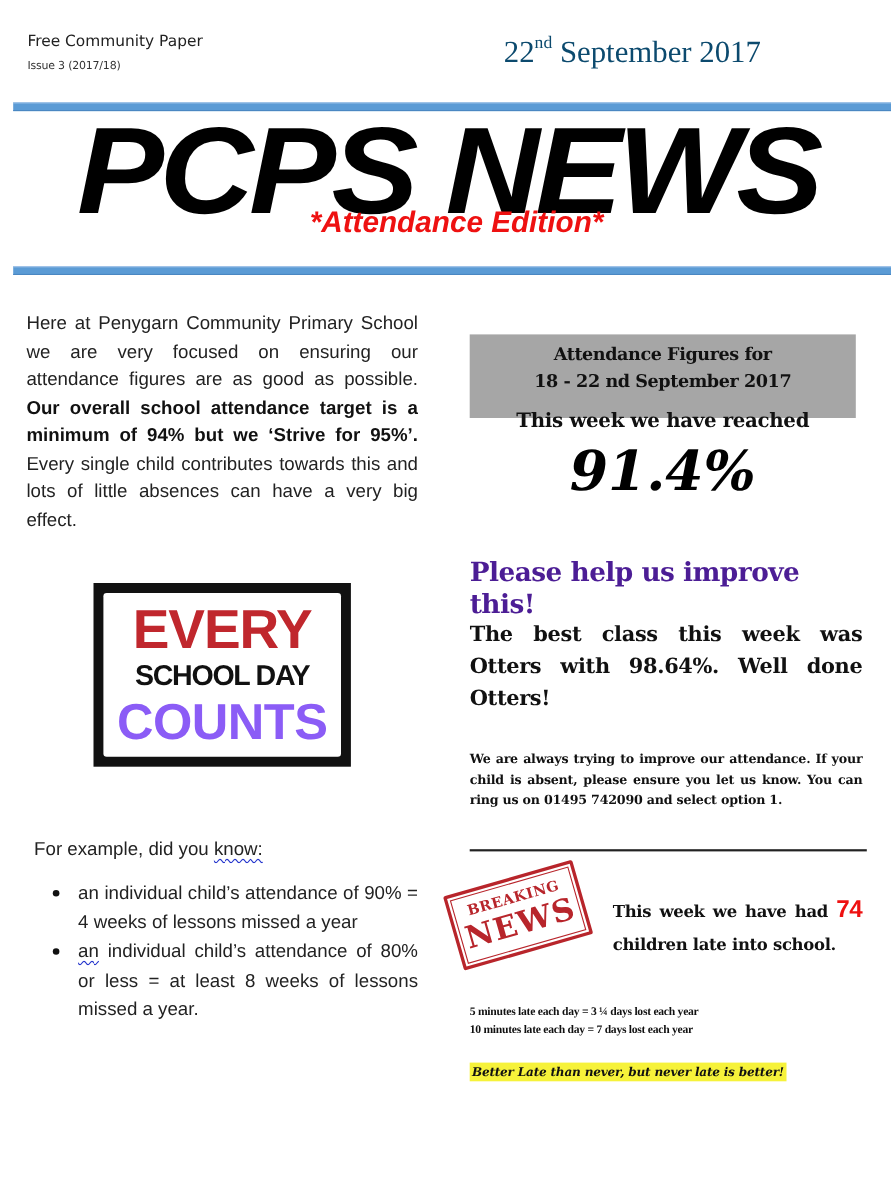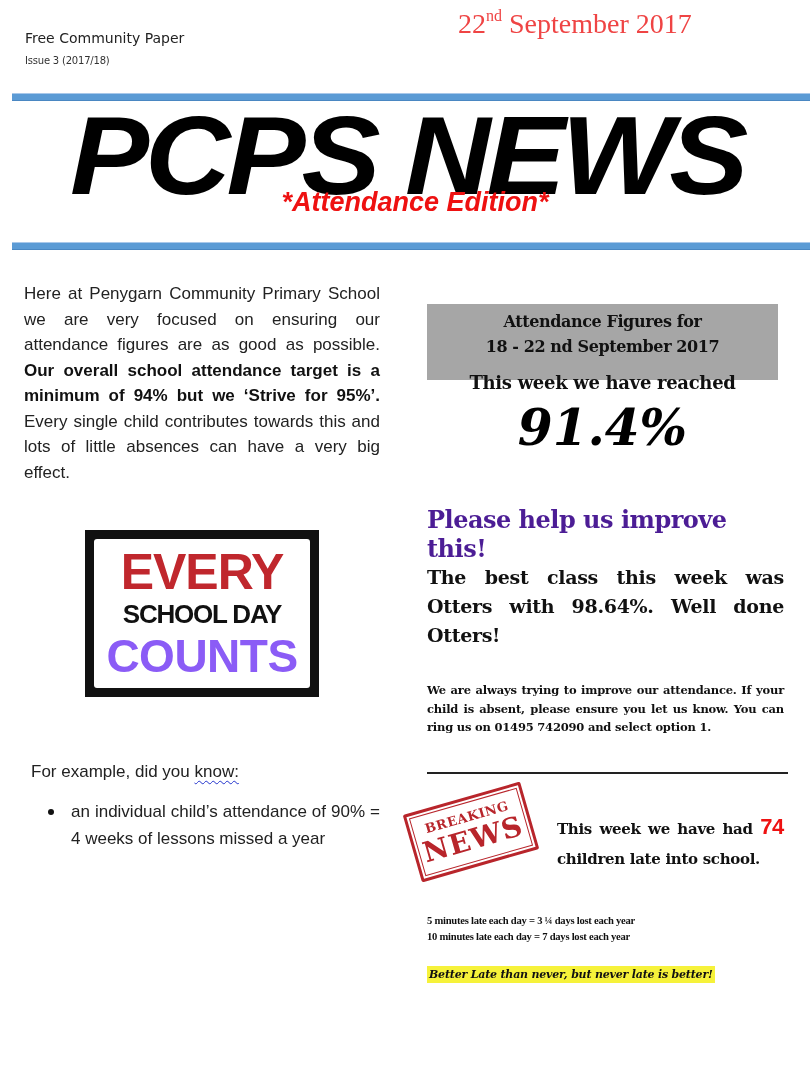--- a/index.html
+++ b/index.html
@@ -4,21 +4,21 @@
   <style>
     * { box-sizing: border-box; margin: 0; padding: 0; }
     html, body { width: 810px; height: 1080px; background: #ffffff; overflow: hidden; }
     body { position: relative; font-family: "Liberation Sans", sans-serif; color: #1a1a1a; }
 
     .abs { position: absolute; }
 
     
     .free-paper { left: 25px; top: 30px; font-family: "DejaVu Sans", sans-serif; font-size: 14px; color: #222; }
     .issue { left: 25px; top: 55px; font-family: "DejaVu Sans", sans-serif; font-size: 10px; color: #333; letter-spacing: -0.2px; }
-    .date { left: 458px; top: 8px; font-family: "Liberation Serif", serif; font-size: 28px; color: #ef4444; text-align: center; }
+    .date { left: 458px; top: 32px; font-family: "Liberation Serif", serif; font-size: 28px; color: #0c4a6e; text-align: center; }
     .date sup { font-size: 16px; vertical-align: 12px; line-height: 0; }
 
     .rule { left: 12px; width: 798px; height: 8px; background: #5b9bd5; border-top: 1px solid #a9c8ea; border-bottom: 1px solid #4a87c2; }
     .rule.top { top: 93px; }
     .rule.bottom { top: 242px; }
 
     .title { left: 70px; top: 96px; width: 740px; font-family: "Liberation Sans", sans-serif; font-weight: bold; font-style: italic; font-size: 112px; line-height: 120px; color: #000; letter-spacing: -4px; transform: scaleX(1.06); transform-origin: left center; white-space: nowrap; }
     .edition { left: 0; width: 810px; top: 187px; text-align: center; font-family: "Liberation Sans", sans-serif; font-weight: bold; font-style: italic; font-size: 27px; color: #ee1111; padding-left: 20px; }
 
     
@@ -80,20 +80,21 @@
     <div class="esdc-every">EVERY</div>
     <div class="esdc-school">SCHOOL DAY</div>
     <div class="esdc-counts">COUNTS</div>
   </div>
 </div>
 
 <div class="abs example"><span>For example, did you </span><span class="squiggle">know:</span></div>
 
 <ul class="abs bullets">
   <li><span>an individual child’s attendance of 90% = 4 weeks of lessons missed a year</span></li>
+  <li><span class="squiggle">an</span><span> individual child’s attendance of 80% or less = at least 8 weeks of lessons missed a year.</span></li>
 </ul>
 
 <div class="abs fig-box">
   <div>Attendance Figures for</div>
   <div>18 - 22 nd September 2017</div>
 </div>
 <div class="abs reached">This week we have reached</div>
 <div class="abs percent">91.4%</div>
 <div class="abs help">Please help us improve this!</div>
 <p class="abs best">The best class this week was Otters with 98.64%.  Well done Otters!</p>

